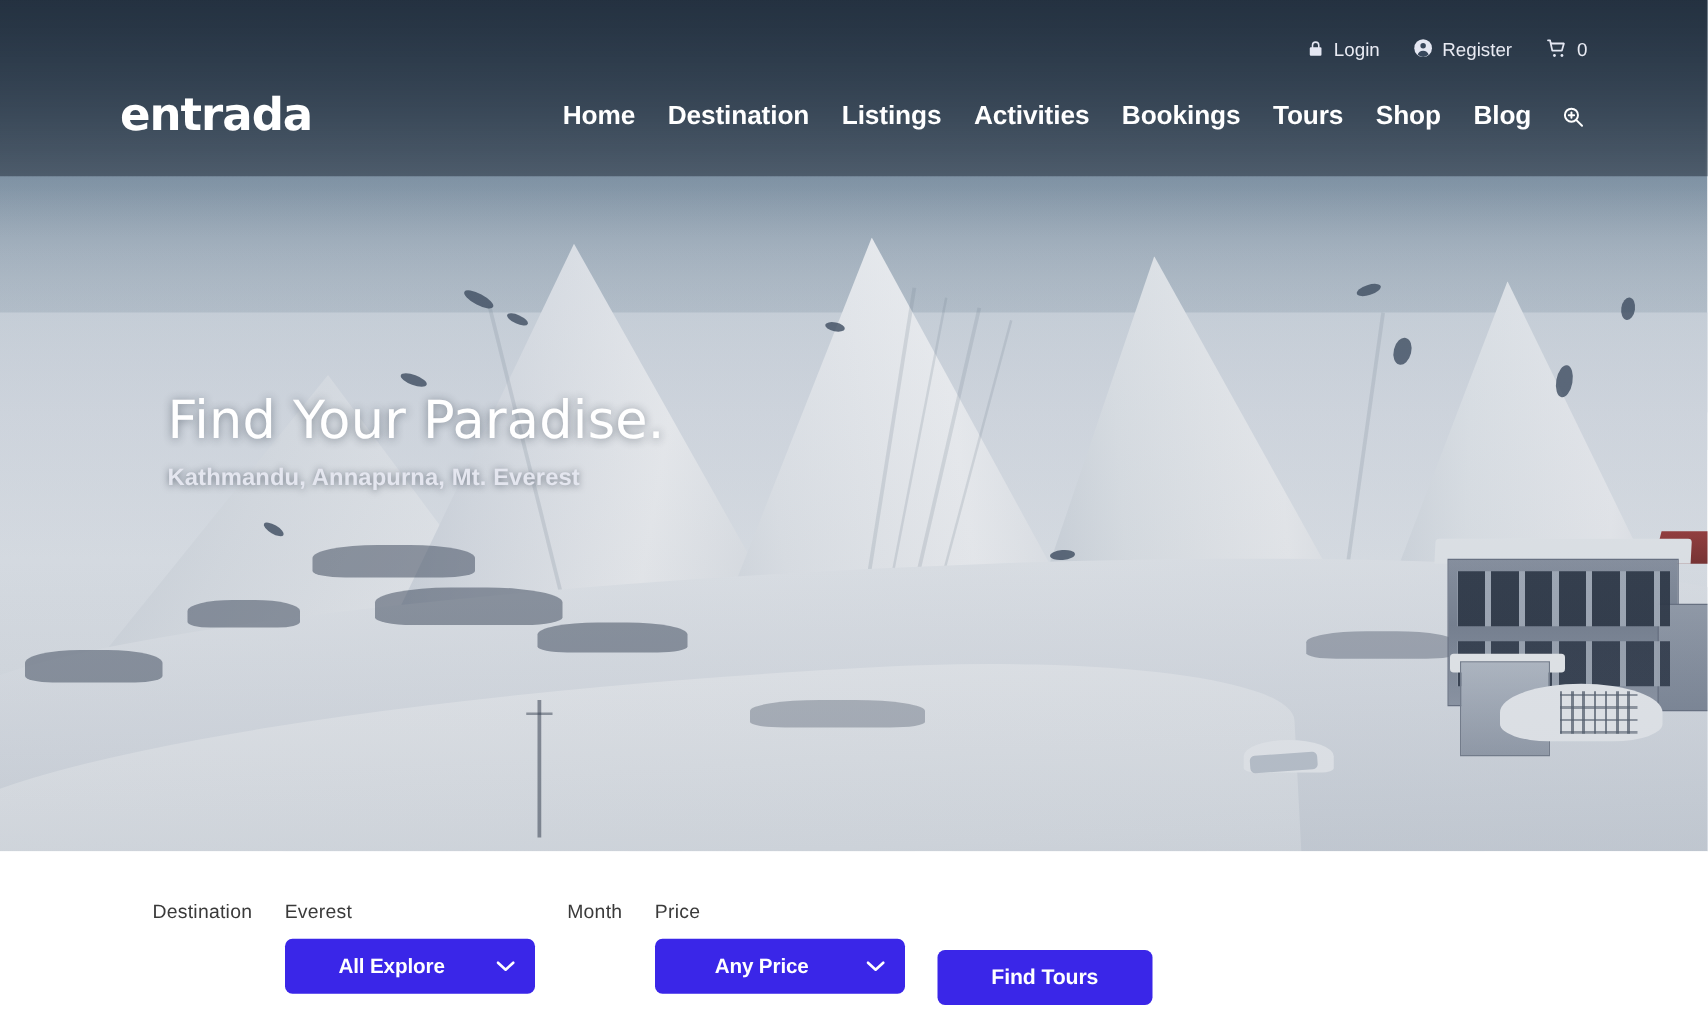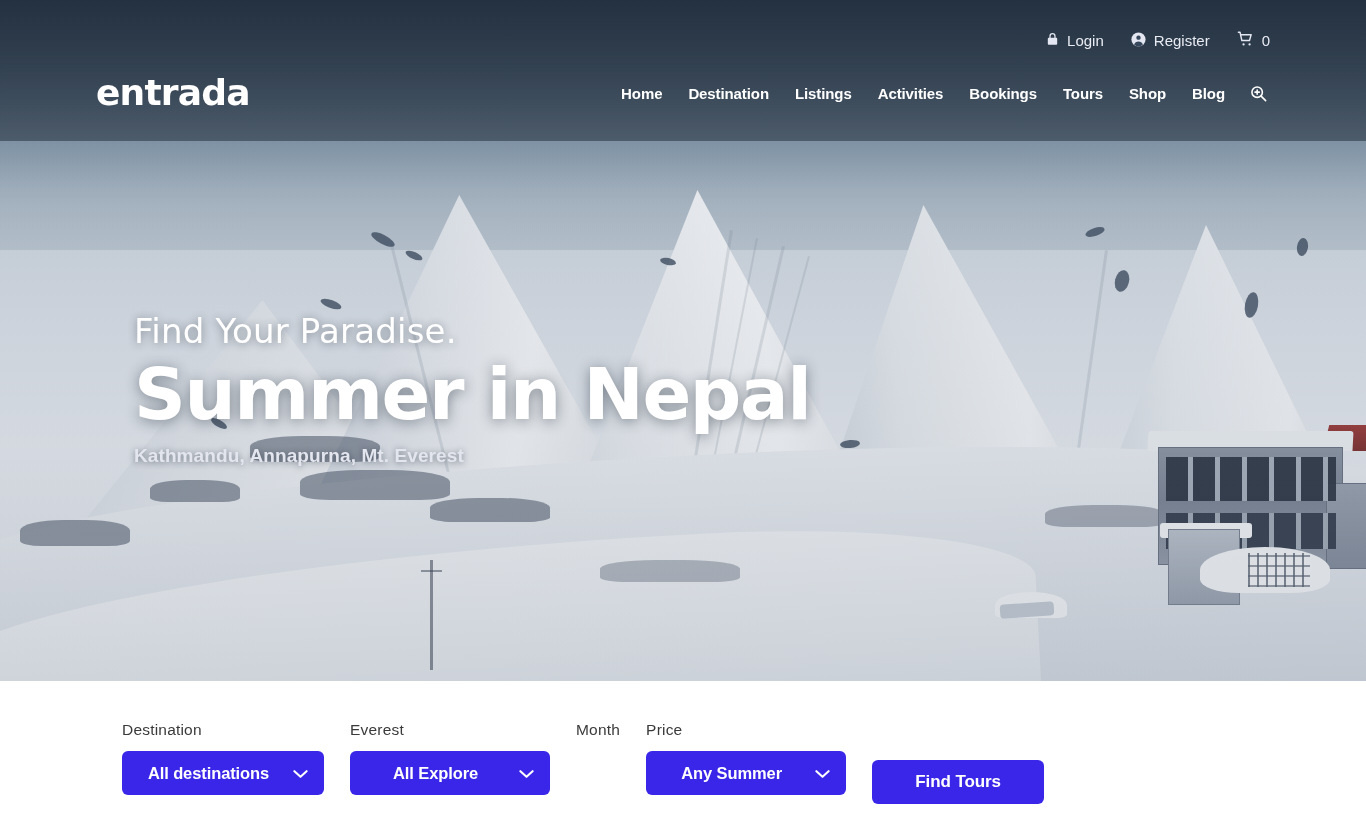--- a/index.html
+++ b/index.html
@@ -209,29 +209,29 @@
     position:absolute; left:0; top:45px; width:100%; height:96px;
     display:flex; align-items:center; padding:0 96px;
   }
   .logo {
     color:#fff; font-size:36px; font-weight:700; letter-spacing:-.8px;
     font-family:"DejaVu Sans", sans-serif; line-height:1; cursor:pointer;
     text-decoration:none;
   }
   .mainnav { margin-left:auto; display:flex; align-items:center; gap:26px; }
   .navlink {
-    color:#fff; font-size:15px; font-weight:700; letter-spacing:-.1px;
+    color:#fff; font-size:21px; font-weight:700; letter-spacing:-.1px;
     text-decoration:none; cursor:pointer; white-space:nowrap;
   }
   .search-btn { background:none; border:0; cursor:pointer; padding:2px; line-height:0; margin-left:-4px; }
 
   
   .hero-copy { position:absolute; left:134px; top:312px; }
   .eyebrow {
-    color:#ffffff; font-size:34px; font-weight:400; letter-spacing:.2px;
+    color:#ffffff; font-size:42px; font-weight:400; letter-spacing:.2px;
     font-family:"DejaVu Sans", sans-serif;
     text-shadow:0 1px 8px rgba(20,30,45,.45);
     line-height:1.15;
   }
   .headline {
     color:#ffffff; font-size:72px; font-weight:700; letter-spacing:-1.4px;
     font-family:"DejaVu Sans", sans-serif;
     line-height:1.05; margin-top:6px;
     text-shadow:0 2px 14px rgba(20,30,45,.45);
   }
@@ -414,37 +414,28 @@
               <line x1="10.3" y1="7.6" x2="10.3" y2="13"></line>
             </svg>
           </span>
         </button>
       </nav>
     </div>
   </div>
 
   <div class="hero-copy">
     <div class="eyebrow">Find Your Paradise.</div>
-    <div class="headline">Summer in Nepal</div>
     <div class="subline">Kathmandu, Annapurna, Mt. Everest</div>
   </div>
 </div>
 
 <div class="filterbar">
 
   <div class="field">
     <span class="field-label">Destination</span>
-    <button class="select w-dest">
-      <span class="sel-text">All destinations</span>
-      <span class="chev">
-        <svg width="15" height="10" viewBox="0 0 16 10" fill="none" stroke="#ffffff" stroke-width="2.2" stroke-linecap="round" stroke-linejoin="round">
-            <polyline points="1.5,2 8,8 14.5,2"></polyline>
-          </svg>
-      </span>
-    </button>
   </div>
 
   <div class="field">
     <span class="field-label">Everest</span>
     <button class="select w-act">
       <span class="sel-text">All Explore</span>
       <span class="chev">
         <svg width="15" height="10" viewBox="0 0 16 10" fill="none" stroke="#ffffff" stroke-width="2.2" stroke-linecap="round" stroke-linejoin="round">
             <polyline points="1.5,2 8,8 14.5,2"></polyline>
           </svg>
@@ -452,21 +443,21 @@
     </button>
   </div>
 
   <div class="field">
     <span class="field-label">Month</span>
   </div>
 
   <div class="field">
     <span class="field-label">Price</span>
     <button class="select w-price">
-      <span class="sel-text">Any Summer</span>
+      <span class="sel-text">Any Price</span>
       <span class="chev">
         <svg width="15" height="10" viewBox="0 0 16 10" fill="none" stroke="#ffffff" stroke-width="2.2" stroke-linecap="round" stroke-linejoin="round">
             <polyline points="1.5,2 8,8 14.5,2"></polyline>
           </svg>
       </span>
     </button>
   </div>
 
   <button class="find-btn">Find Tours</button>
 </div>

